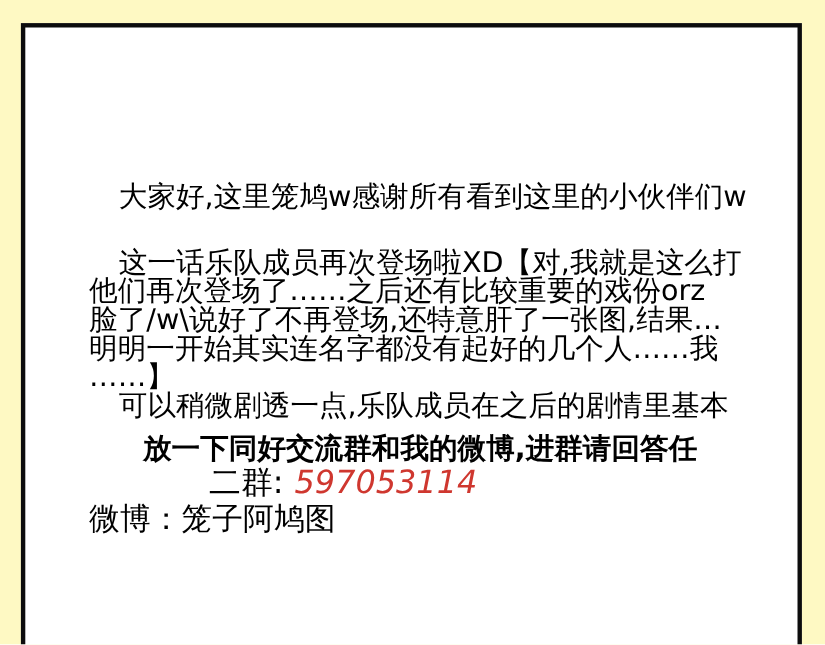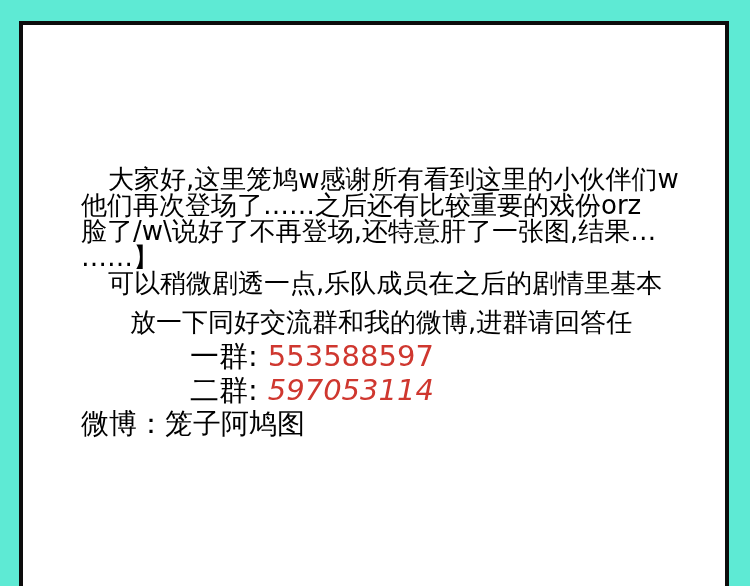--- a/index.html
+++ b/index.html
@@ -4,21 +4,21 @@
 <style>
   html, body {
     margin: 0;
     padding: 0;
     background: #ffffff;
   }
   .page {
     position: relative;
     width: 750px;
     height: 586px;
-    background: #5eead4;
+    background: #fef9c3;
     overflow: hidden;
     font-family: "DejaVu Sans", "Liberation Sans", sans-serif;
     color: #000000;
   }
   
   .frame {
     position: absolute;
     left: 19px;
     top: 21px;
     width: 702px;
@@ -32,21 +32,21 @@
     left: 81px;
     top: 166px;
     font-size: 26px;
     line-height: 26px;
     letter-spacing: 0;
     white-space: nowrap;
     color: #000000;
   }
   .line { height: 26px; }
   .ind-1 { padding-left: 27px; }   
-  .ind-2 { padding-left: 49px; }   
+  .ind-2 { padding-left: 49px; font-weight: bold; }   
   .mt-para2 { margin-top: 34px; }  
   .mt-para4 { margin-top: 13px; }  
   .group-line {
     font-size: 29px;
     line-height: 34px;
     height: 34px;
     padding-left: 109px;
   }
   .group-line.first { margin-top: 4px; }
   .group-number { padding-left: 10px; }
@@ -60,31 +60,30 @@
 <body>
 
 <div class="page">
 
   <div class="frame" style="border-color: rgb(12, 12, 12);"></div>
 
   <div class="text-block">
 
     <div class="line ind-1">大家好,这里笼鸠w感谢所有看到这里的小伙伴们w</div>
 
+    <div class="line ind-1 mt-para2">这一话乐队成员再次登场啦XD【对,我就是这么打</div>
     <div class="line">他们再次登场了……之后还有比较重要的戏份orz</div>
     <div class="line">脸了/w\说好了不再登场,还特意肝了一张图,结果…</div>
+    <div class="line">明明一开始其实连名字都没有起好的几个人……我</div>
     <div class="line">……】</div>
 
     <div class="line ind-1">可以稍微剧透一点,乐队成员在之后的剧情里基本</div>
 
     <div class="line ind-2 mt-para4">放一下同好交流群和我的微博,进群请回答任</div>
 
-    <div class="group-line first">
-      <span>一群:</span><span class="group-number" style="color: rgb(207, 55, 47);">553588597</span>
-    </div>
     <div class="group-line">
       <span>二群:</span><span class="group-number" style="color: rgb(207, 55, 47); font-style: italic;">597053114</span>
     </div>
 
     <div class="weibo-line">微博：笼子阿鸠图</div>
 
   </div>
 </div>
 
 </body></html>

